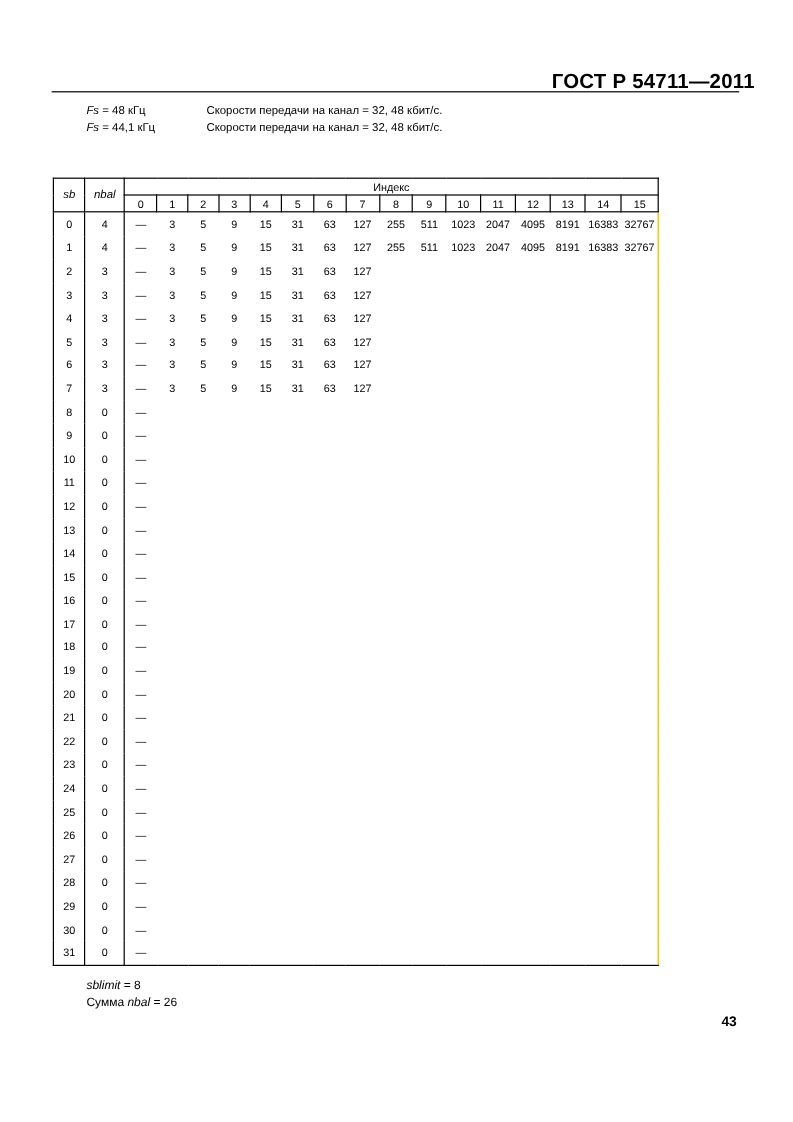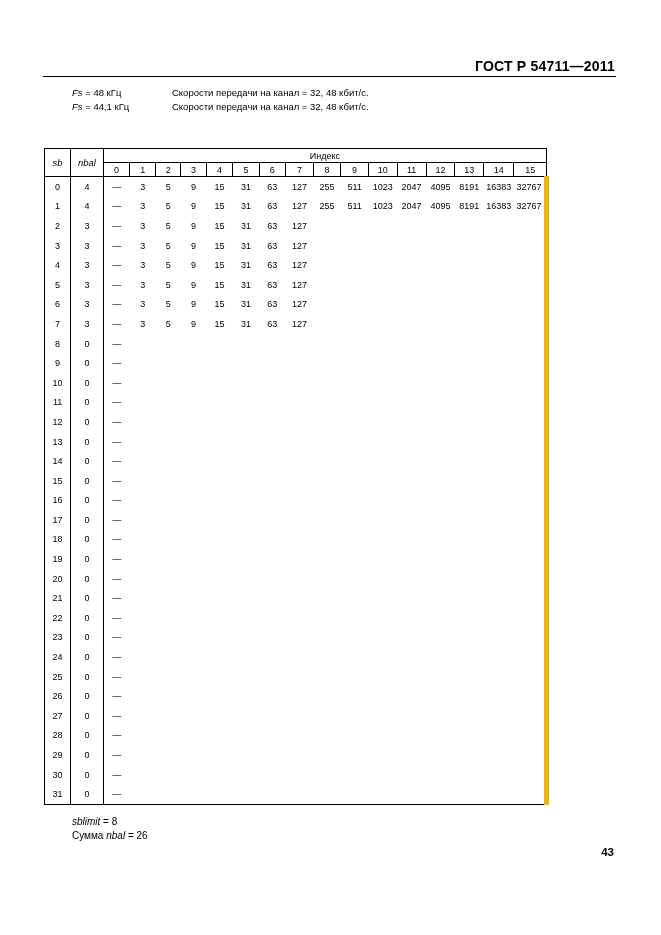--- a/index.html
+++ b/index.html
@@ -19,22 +19,22 @@
     position: absolute;
     top: 0; left: 0;
     width: 661px;
     height: 935px;
   }
 
   
   .doc-header {
     position: absolute;
     top: 58px;
-    right: 46px;
-    font-size: 14px;
+    right: 32px;
+    font-size: 17px;
     font-weight: bold;
     letter-spacing: 0.2px;
   }
   .header-rule {
     position: absolute;
     top: 76px;
     left: 43px;
     right: 45px;
     height: 1px;
     background: #000;
@@ -120,21 +120,21 @@
     padding-left: 6px;
   }
   
   table.qt tbody td.cell {
     border-left: none;
     border-right: none;
     border-top: none;
     border-bottom: none;
   }
   table.qt tbody tr td.lastcell {
-    border-right: 5px solid #eab308;
+    border-right: 1px solid #eab308;
   }
   table.qt tbody tr td.sb-cell {
     border-right: 1px solid #000;
     border-left: 1px solid #000;
     border-top: none;
     border-bottom: none;
   }
   table.qt tbody tr td.nbal-cell {
     border-right: 1px solid #000;
     border-left: none;

